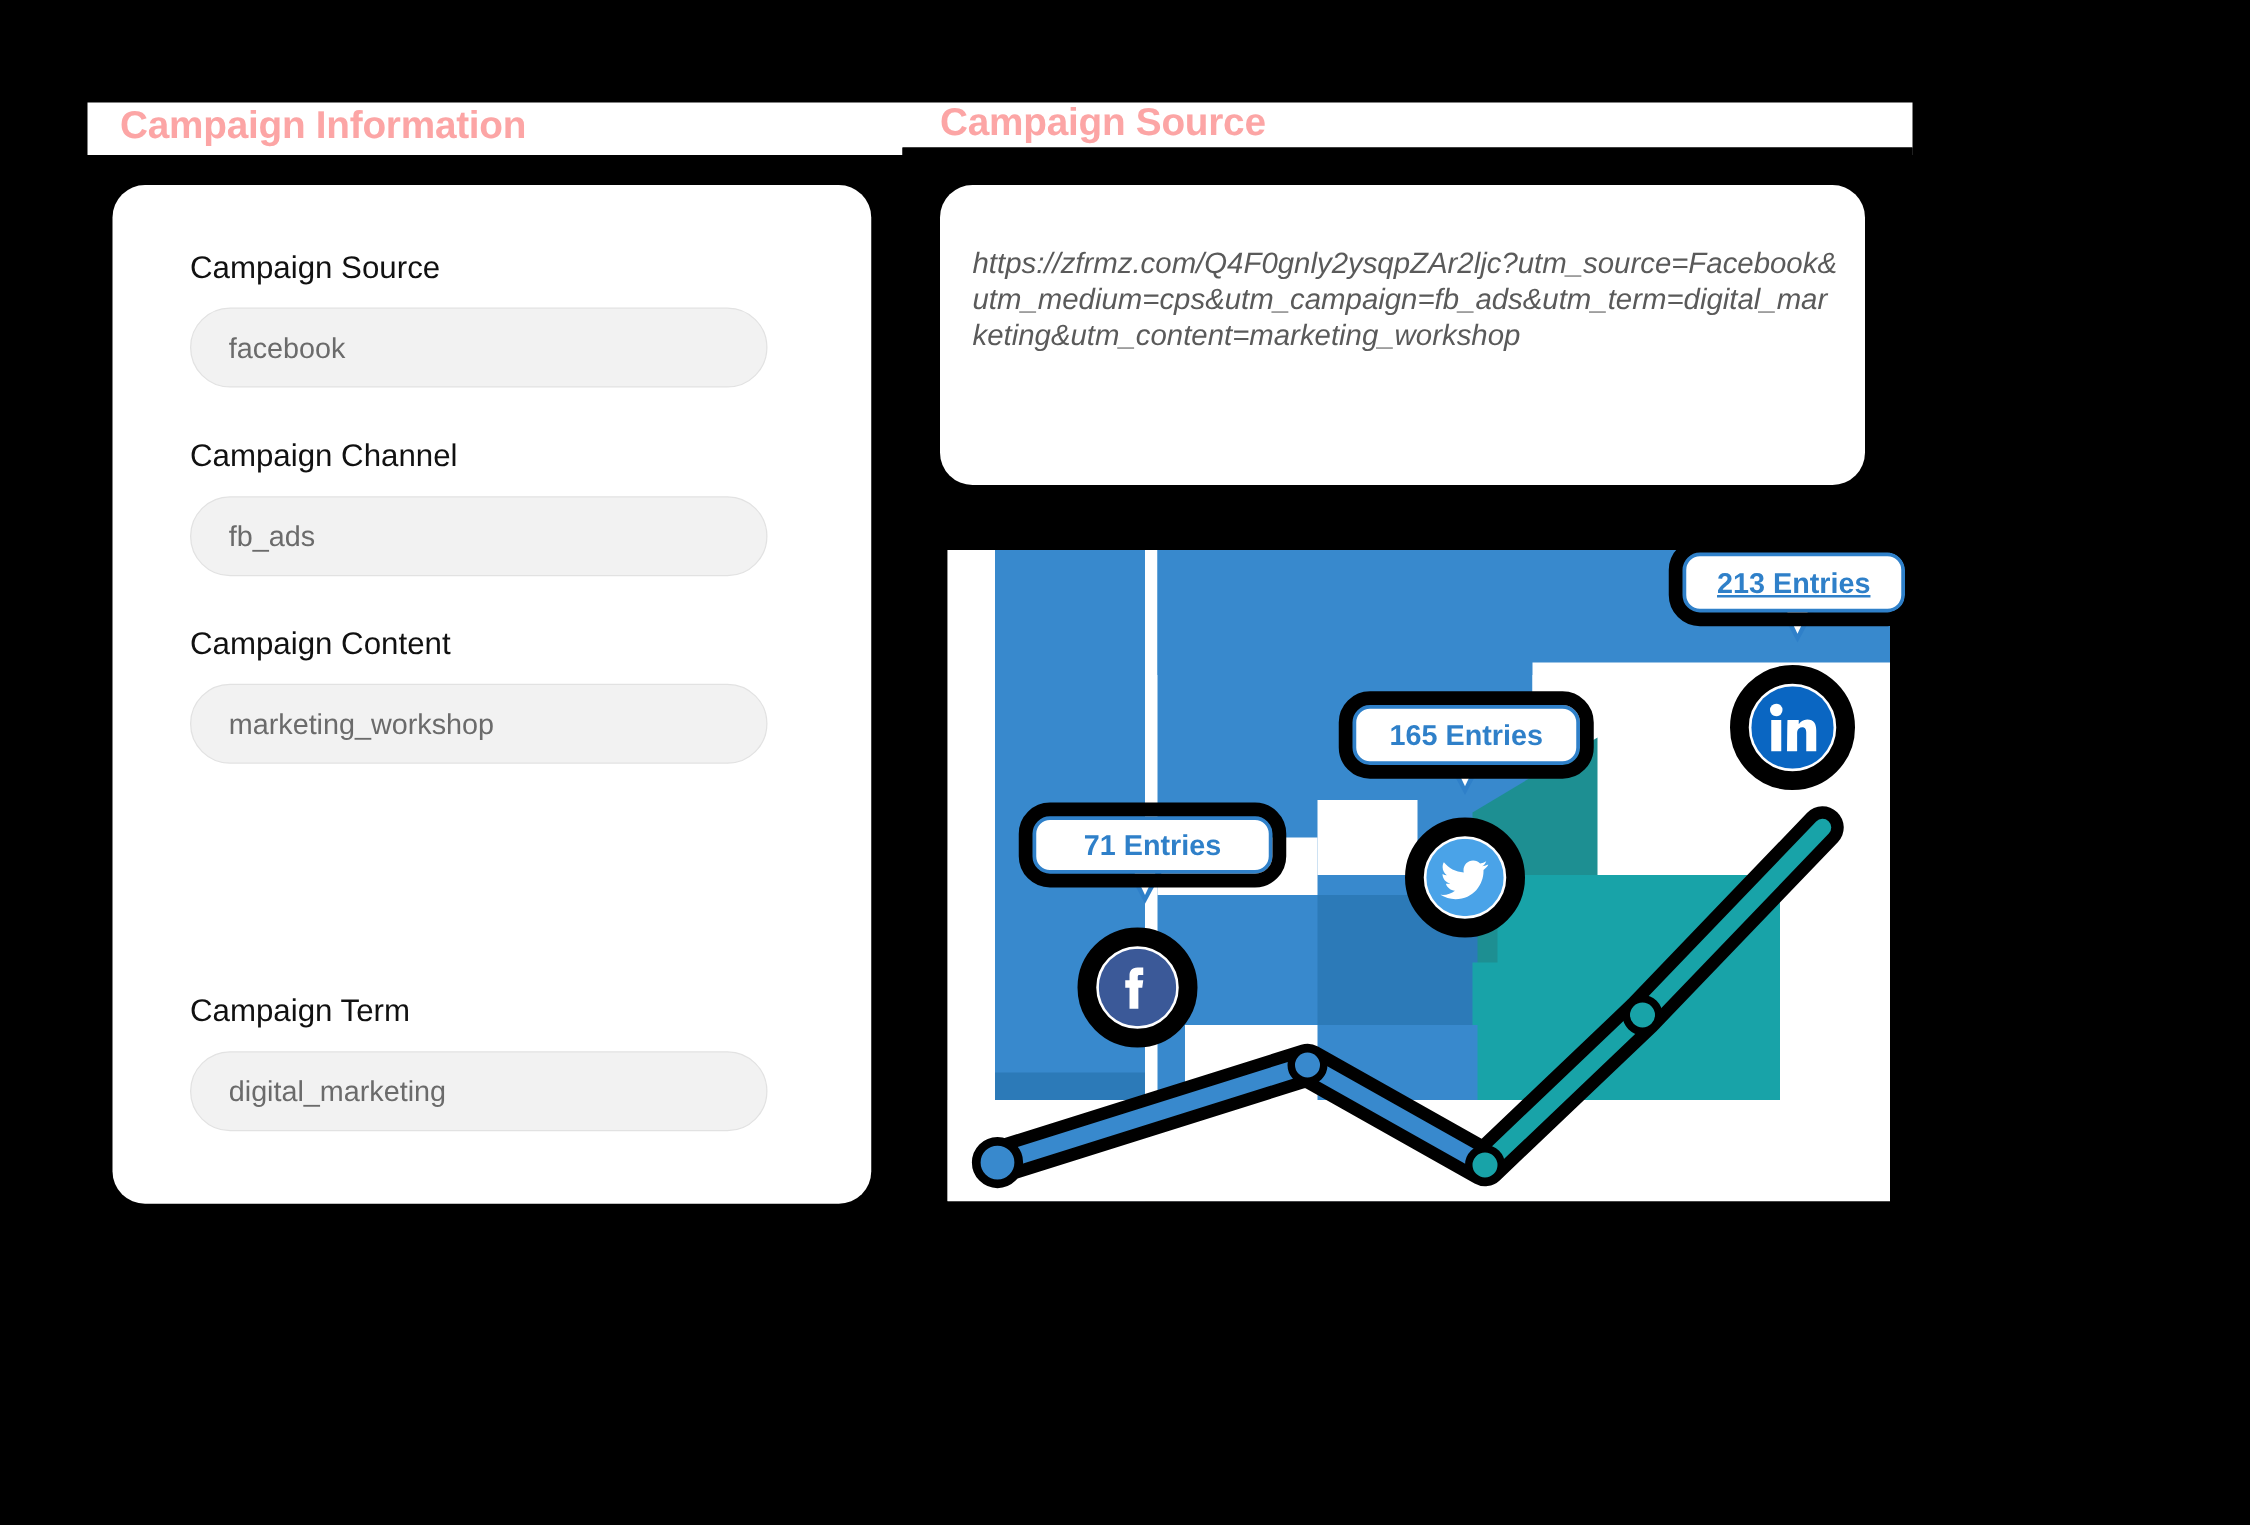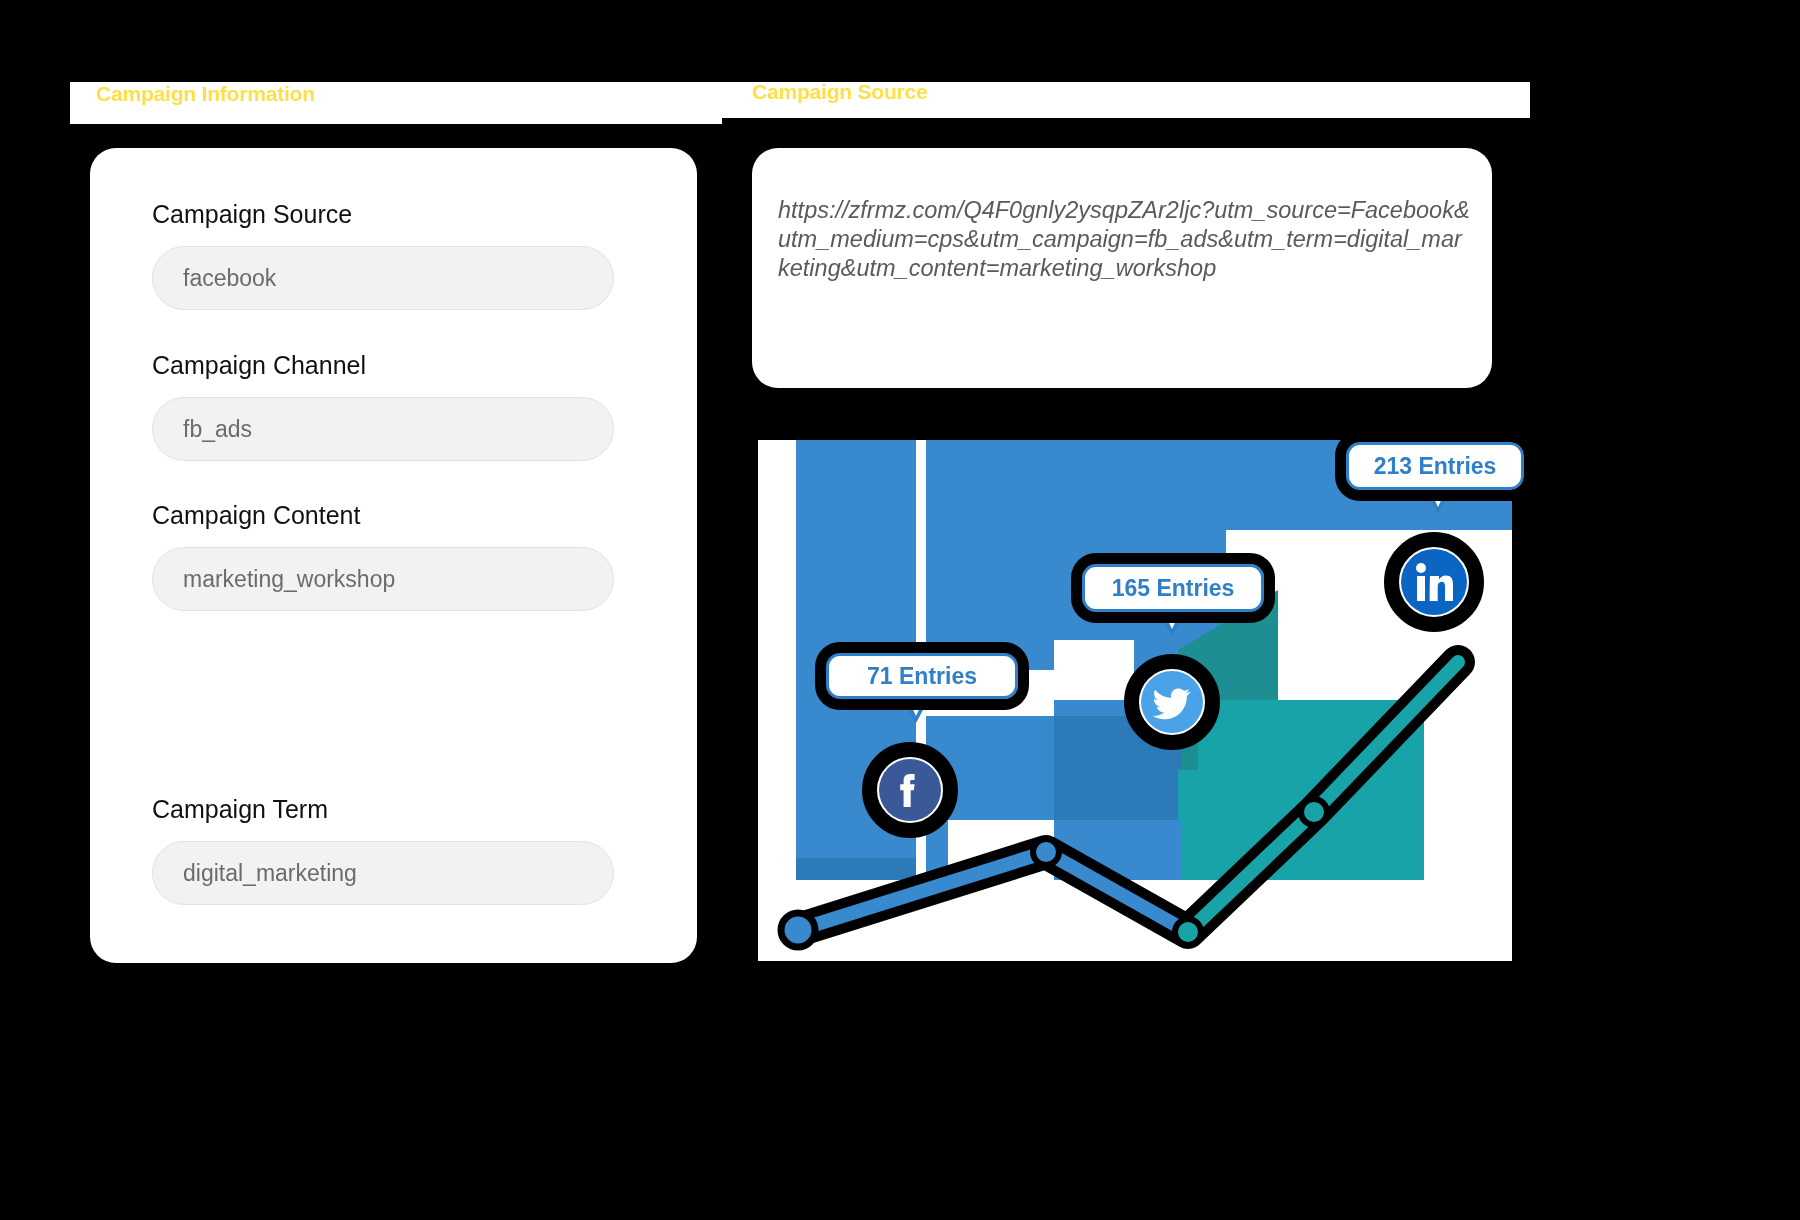--- a/index.html
+++ b/index.html
@@ -21,23 +21,23 @@
 
   
   .heading-strip {
     position: absolute;
     background: #ffffff;
   }
   #strip-left  { left: 70px;  top: 82px;  width: 1460px; height: 42px; }
 
   .heading-text {
     position: absolute;
-    font-size: 21px;
+    font-size: 31px;
     font-weight: bold;
-    color: #fde047;
+    color: #fca5a5;
     white-space: nowrap;
     letter-spacing: -0.2px;
   }
   #heading-campaign-info   { left: 96px;  top: 82px; }
   #heading-campaign-source { left: 752px; top: 80px; }
 
   
   #form-card {
     position: absolute;
     left: 90px;
@@ -156,21 +156,21 @@
     width: 0; height: 0;
     border-left: 9px solid transparent;
     border-right: 9px solid transparent;
     border-top: 19px solid #ffffff;
   }
 
   #bubble-0 { left: 826px; top: 653px; width: 192px; height: 46px; }
   #tail-0   { left: 902px; top: 697px; }
   #bubble-1 { left: 1082px; top: 564px; width: 182px; height: 48px; }
   #tail-1   { left: 1158px; top: 610px; }
-  #bubble-2 { left: 1346px; top: 442px; width: 178px; height: 48px; }
+  #bubble-2 { left: 1346px; top: 442px; width: 178px; height: 48px; text-decoration: underline; }
   #tail-2   { left: 1424px; top: 488px; }
 
   
   .node {
     position: absolute;
     border-radius: 50%;
     background: #ffffff;
     border: 15px solid #000000;
     display: flex;
     align-items: center;

